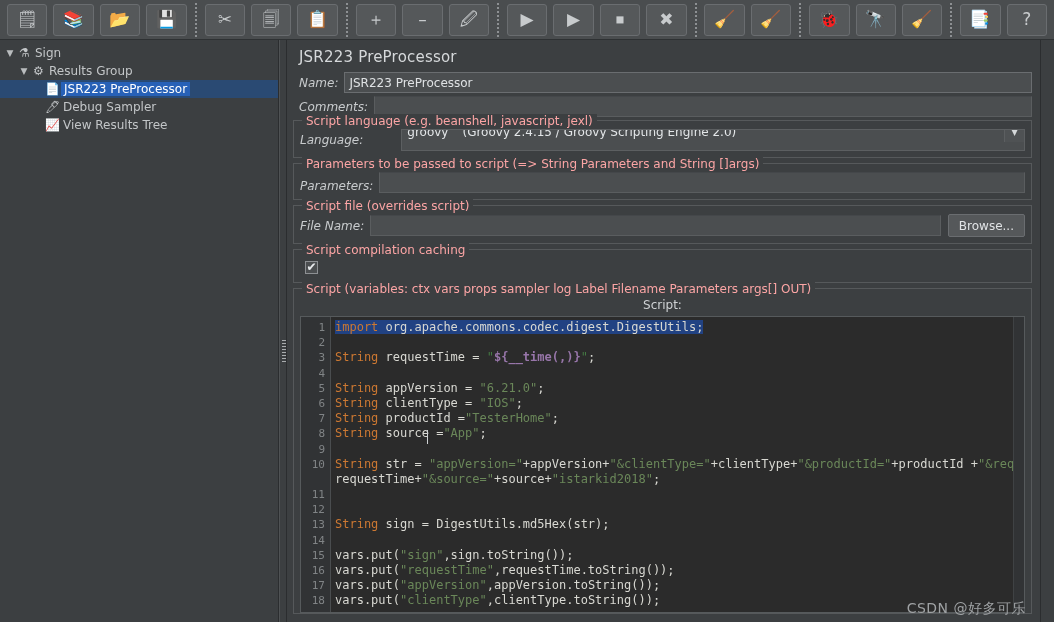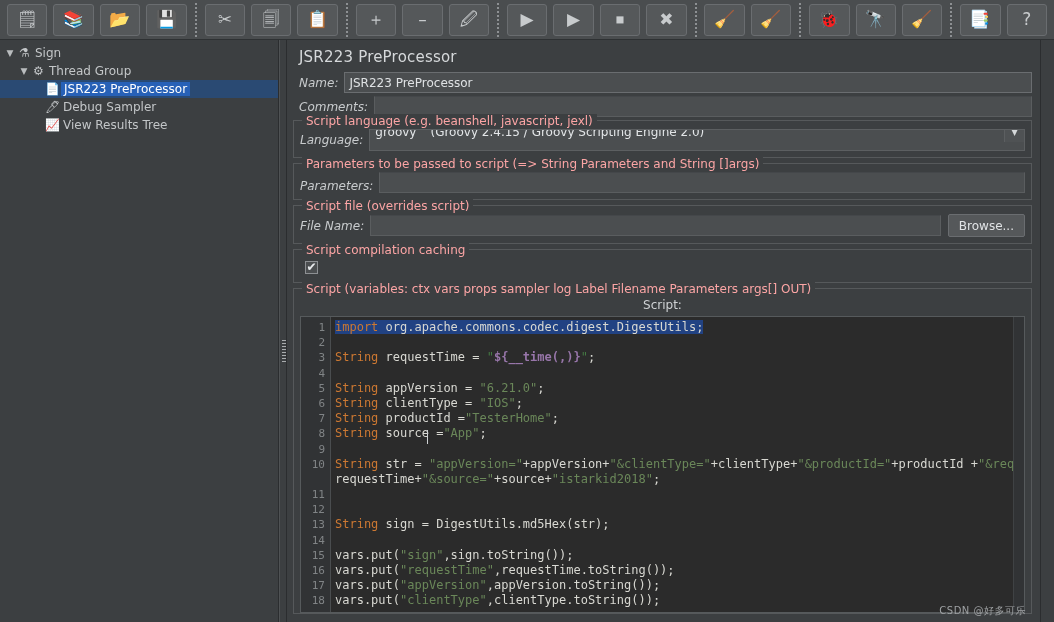--- a/index.html
+++ b/index.html
@@ -166,21 +166,21 @@
     background:#cfd2d4;
   }
   #vscroll{
     position:absolute; right:0; top:0; width:11px; height:100%;
     background:#313335; border-left:1px solid #3f4244;
   }
 
   
   #wm{
     position:absolute; right:14px; bottom:4px;
-    font-size:10px; color:#9fa2a4; letter-spacing:.5px;
+    font-size:14px; color:#9fa2a4; letter-spacing:.5px;
     pointer-events:none; white-space:nowrap;
   }
   #bottom-strip{ height:8px; background:#3c3f41; }
 </style>
 </head>
 <body>
 
 <div id="app">
 
   <div id="toolbar">
@@ -259,21 +259,21 @@
 
     <div id="tree-pane">
         <div class="tree-row" style="padding-left: 4px;">
           <span class="tw">▼</span>
           <span class="ti">⚗</span>
           <span class="tl">Sign</span>
         </div>
         <div class="tree-row" style="padding-left: 18px;">
           <span class="tw">▼</span>
           <span class="ti">⚙</span>
-          <span class="tl">Thread Group</span>
+          <span class="tl">Results Group</span>
         </div>
         <div class="tree-row sel" style="padding-left: 32px;">
           <span class="tw"></span>
           <span class="ti">📄</span>
           <span class="tl">JSR223 PreProcessor</span>
         </div>
         <div class="tree-row" style="padding-left: 32px;">
           <span class="tw"></span>
           <span class="ti">🖊</span>
           <span class="tl">Debug Sampler</span>
@@ -299,21 +299,21 @@
           <div class="tf focused">JSR223 PreProcessor</div>
         </div>
 
         <div class="field-row">
           <span class="lbl">Comments:</span>
           <div class="tf"></div>
         </div>
 
         <div class="grp">
           <span class="cap">Script language (e.g. beanshell, javascript, jexl)</span>
-          <div class="field-row" style="margin-bottom:0;height:22px;">
+          <div class="field-row" style="margin-bottom:0;height:22px;gap:32px;">
             <span class="lbl" style="padding-left:0;">Language:</span>
             <div class="combo">
               <span>groovy</span>
               <span class="gap"></span>
               <span>(Groovy 2.4.15 / Groovy Scripting Engine 2.0)</span>
               <span class="arrow">▼</span>
             </div>
           </div>
         </div>
 

